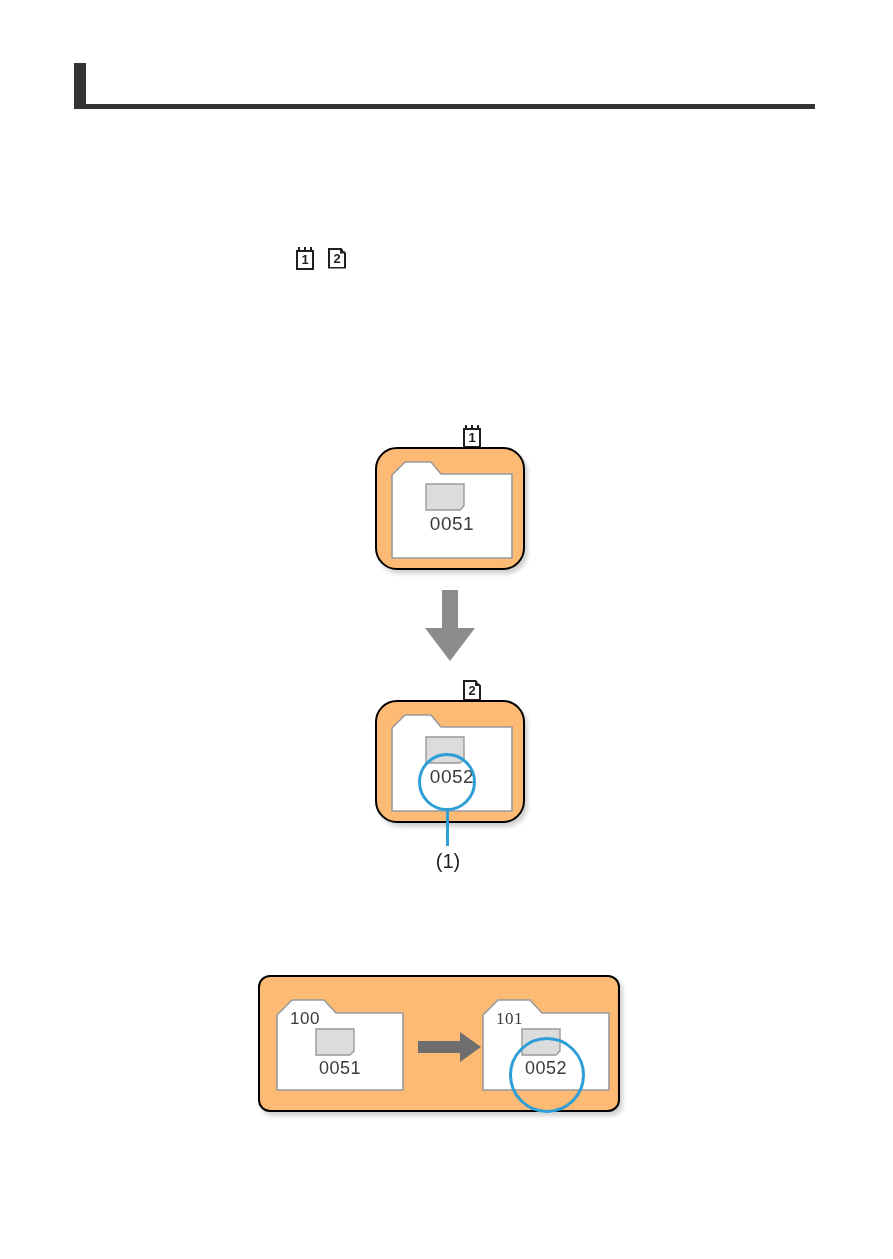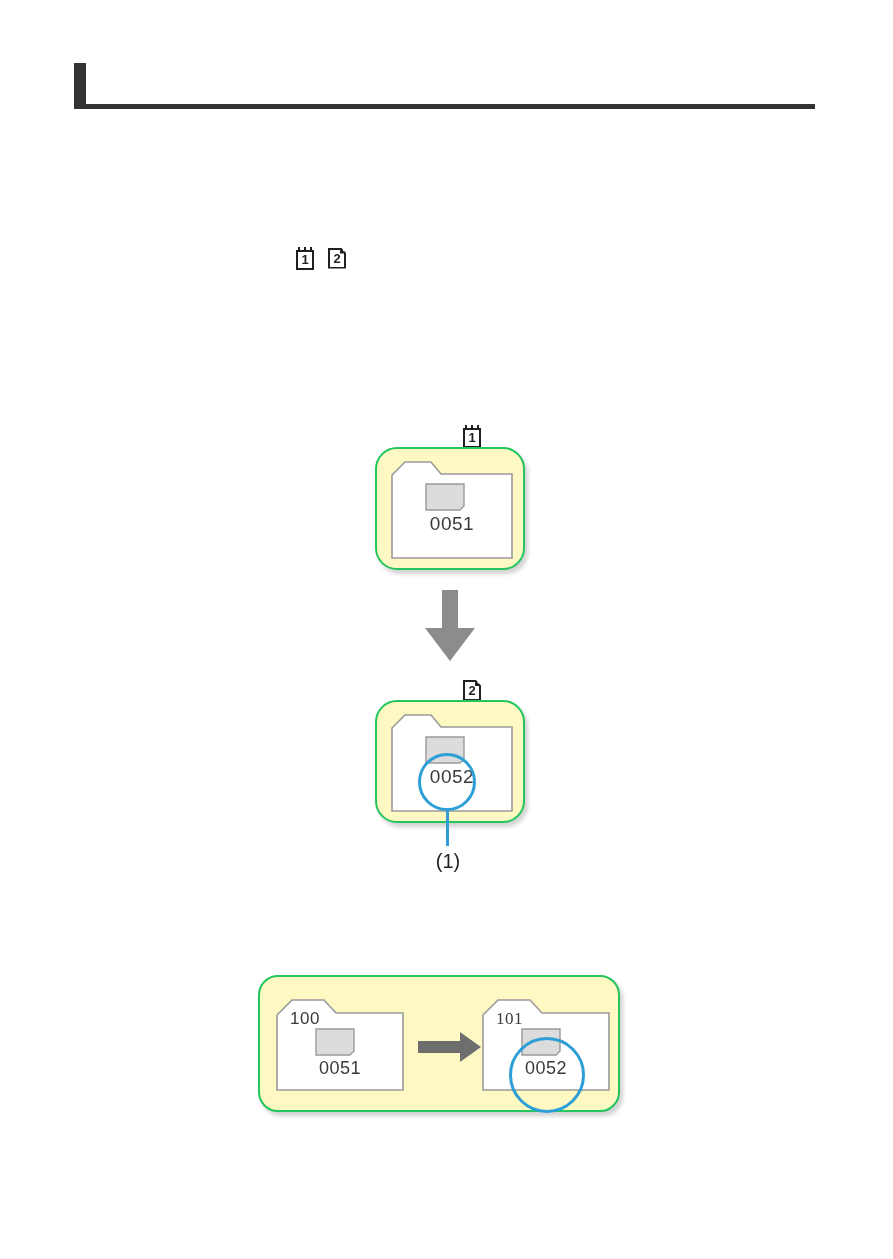--- a/index.html
+++ b/index.html
@@ -152,22 +152,22 @@
     line-height: 22px;
     text-align: center;
     font-size: 13px;
     font-weight: bold;
     color: #231f20;
   }
 
   
   .panel {
     position: absolute;
-    background: #fef9c3;
-    border: 2px solid #22c55e;
+    background: #fdba74;
+    border: 2px solid #000000;
     border-radius: 22px;
     box-sizing: border-box;
     box-shadow: 3px 4px 4px rgba(0,0,0,0.18);
   }
   .folder-outline {
     position: absolute;
     inset: 0;
   }
   .folder-outline svg { display: block; width: 100%; height: 100%; }
   .mini-folder-clip {
@@ -302,21 +302,21 @@
       <path d="M1,1 L39,1 L39,23 L35,27 L1,27 Z" fill="#dcdcdc" stroke="#9a9a9a" stroke-width="1.4"></path>
     </svg>
   </div>
   <div class="file-number" style="left:14px; top:64px; width:122px;">0052</div>
 </div>
 
 <div class="callout-circle" style="left:418px; top:753px; width:58px; height:58px;"></div>
 <div class="callout-line" style="left:446px; top:808px; height:38px;"></div>
 <div class="callout-label" style="left:406px; top:850px; width:84px;">(1)</div>
 
-<div class="panel" style="left:258px; top:975px; width:362px; height:137px; border-radius:20px;">
+<div class="panel" style="left:258px; top:975px; width:362px; height:137px; border-radius:12px;">
 
   <div class="folder-outline" style="position:absolute; left:16px; top:22px; width:128px; height:92px;">
     <svg viewBox="0 0 128 92" preserveAspectRatio="none" aria-hidden="true">
       <path d="M1,16 L16,1 L48,1 L60,14 L127,14 L127,91 L1,91 Z" fill="#ffffff" stroke="#9a9a9a" stroke-width="1.6"></path>
     </svg>
   </div>
   <div class="folder-number" style="left:30px; top:32px;">100</div>
   <div class="mini-folder-clip" style="left:55px; top:51px; width:40px; height:28px;">
     <svg viewBox="0 0 40 28" preserveAspectRatio="none" aria-hidden="true">
       <path d="M1,1 L39,1 L39,23 L35,27 L1,27 Z" fill="#dcdcdc" stroke="#9a9a9a" stroke-width="1.4"></path>

